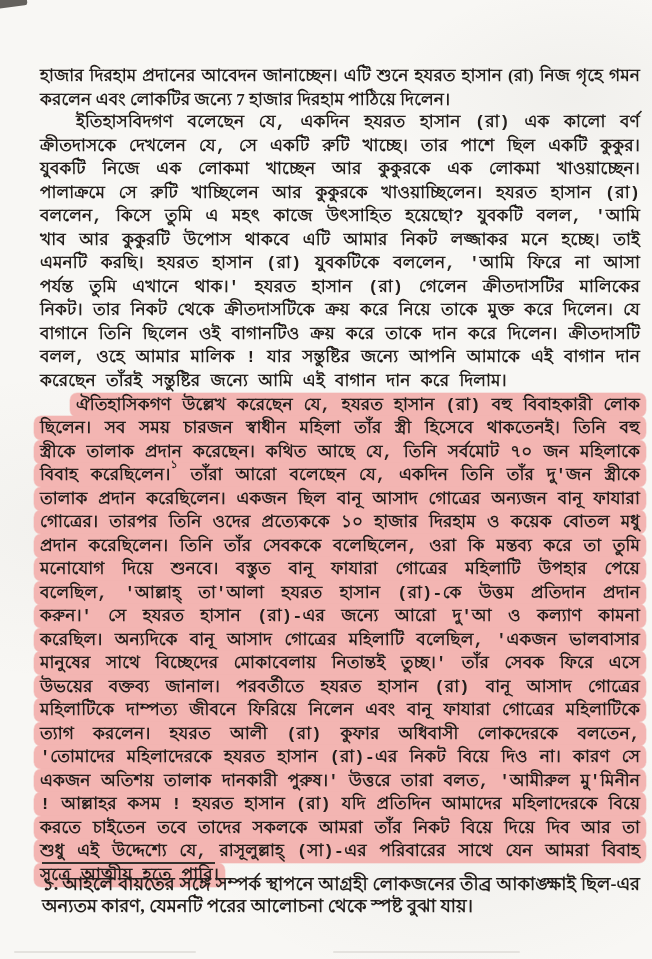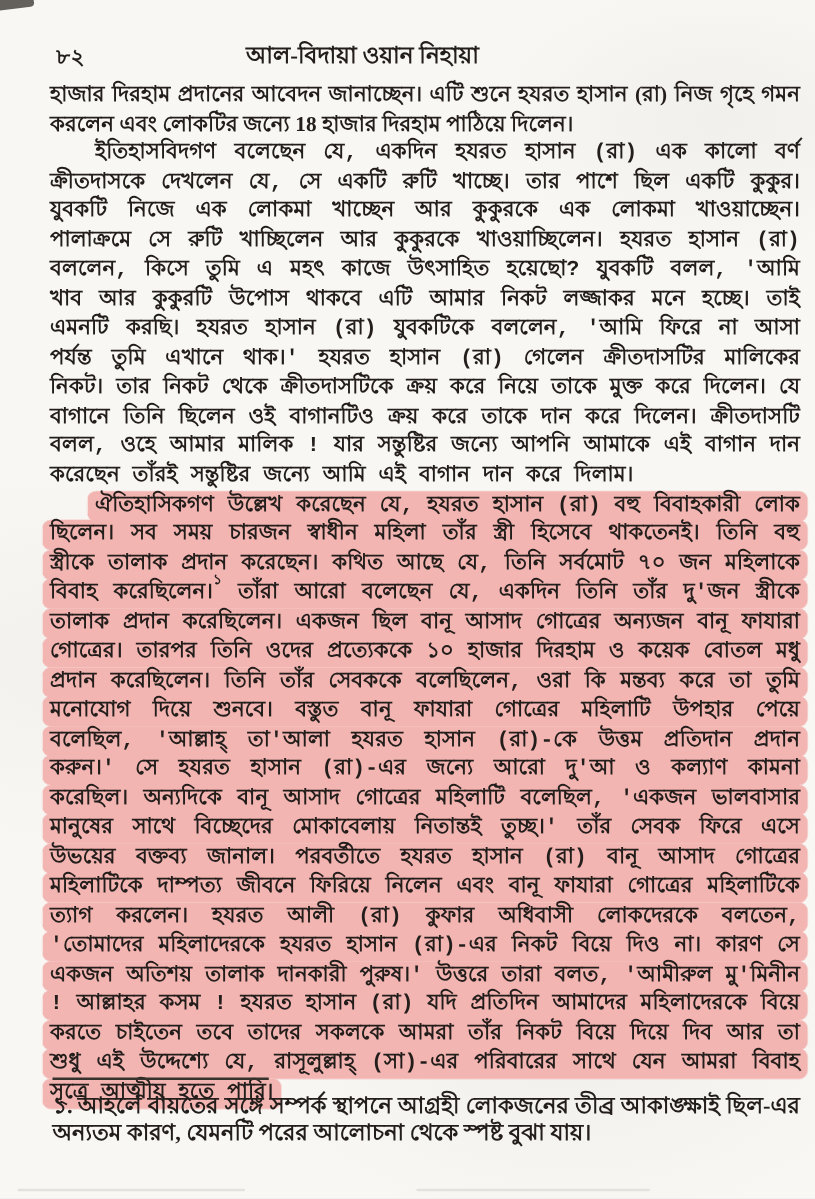--- a/index.html
+++ b/index.html
@@ -109,27 +109,23 @@
   .bottom-streak.s1 { left: 14px;  width: 182px; }
   .bottom-streak.s2 { left: 333px; width: 187px; }
 </style>
 </head>
 <body>
 
 <div class="page">
 
   <div class="corner-mark"></div>
 
-  <div class="header">
-    <span class="page-num">৮২</span>
-    <span class="book-title">আল-বিদায়া ওয়ান নিহায়া</span>
-  </div>
 
   <div class="content">
-    <p>হাজার দিরহাম প্রদানের আবেদন জানাচ্ছেন। এটি শুনে হযরত হাসান (রা) নিজ গৃহে গমন করলেন এবং লোকটির জন্যে 18 হাজার দিরহাম পাঠিয়ে দিলেন।</p>
+    <p>হাজার দিরহাম প্রদানের আবেদন জানাচ্ছেন। এটি শুনে হযরত হাসান (রা) নিজ গৃহে গমন করলেন এবং লোকটির জন্যে 7 হাজার দিরহাম পাঠিয়ে দিলেন।</p>
     <p class="indent">ইতিহাসবিদগণ বলেছেন যে, একদিন হযরত হাসান (রা) এক কালো বর্ণ ক্রীতদাসকে দেখলেন যে, সে একটি রুটি খাচ্ছে। তার পাশে ছিল একটি কুকুর। যুবকটি নিজে এক লোকমা খাচ্ছেন আর কুকুরকে এক লোকমা খাওয়াচ্ছেন। পালাক্রমে সে রুটি খাচ্ছিলেন আর কুকুরকে খাওয়াচ্ছিলেন। হযরত হাসান (রা) বললেন, কিসে তুমি এ মহৎ কাজে উৎসাহিত হয়েছো? যুবকটি বলল, 'আমি খাব আর কুকুরটি উপোস থাকবে এটি আমার নিকট লজ্জাকর মনে হচ্ছে। তাই এমনটি করছি। হযরত হাসান (রা) যুবকটিকে বললেন, 'আমি ফিরে না আসা পর্যন্ত তুমি এখানে থাক।' হযরত হাসান (রা) গেলেন ক্রীতদাসটির মালিকের নিকট। তার নিকট থেকে ক্রীতদাসটিকে ক্রয় করে নিয়ে তাকে মুক্ত করে দিলেন। যে বাগানে তিনি ছিলেন ওই বাগানটিও ক্রয় করে তাকে দান করে দিলেন। ক্রীতদাসটি বলল, ওহে আমার মালিক ! যার সন্তুষ্টির জন্যে আপনি আমাকে এই বাগান দান করেছেন তাঁরই সন্তুষ্টির জন্যে আমি এই বাগান দান করে দিলাম।</p>
     <p class="indent"><span class="hl"><span>ঐতিহাসিকগণ উল্লেখ করেছেন যে, হযরত হাসান (রা) বহু বিবাহকারী লোক ছিলেন। সব সময় চারজন স্বাধীন মহিলা তাঁর স্ত্রী হিসেবে থাকতেনই। তিনি বহু স্ত্রীকে তালাক প্রদান করেছেন। কথিত আছে যে, তিনি সর্বমোট ৭০ জন মহিলাকে বিবাহ করেছিলেন।</span><sup class="fn-ref">১</sup> <span>তাঁরা আরো বলেছেন যে, একদিন তিনি তাঁর দু'জন স্ত্রীকে তালাক প্রদান করেছিলেন। একজন ছিল বানূ আসাদ গোত্রের অন্যজন বানূ ফাযারা গোত্রের। তারপর তিনি ওদের প্রত্যেককে ১০ হাজার দিরহাম ও কয়েক বোতল মধু প্রদান করেছিলেন। তিনি তাঁর সেবককে বলেছিলেন, ওরা কি মন্তব্য করে তা তুমি মনোযোগ দিয়ে শুনবে। বস্তুত বানূ ফাযারা গোত্রের মহিলাটি উপহার পেয়ে বলেছিল, 'আল্লাহ্ তা'আলা হযরত হাসান (রা)-কে উত্তম প্রতিদান প্রদান করুন।' সে হযরত হাসান (রা)-এর জন্যে আরো দু'আ ও কল্যাণ কামনা করেছিল। অন্যদিকে বানূ আসাদ গোত্রের মহিলাটি বলেছিল, 'একজন ভালবাসার মানুষের সাথে বিচ্ছেদের মোকাবেলায় নিতান্তই তুচ্ছ।' তাঁর সেবক ফিরে এসে উভয়ের বক্তব্য জানাল। পরবর্তীতে হযরত হাসান (রা) বানূ আসাদ গোত্রের মহিলাটিকে দাম্পত্য জীবনে ফিরিয়ে নিলেন এবং বানূ ফাযারা গোত্রের মহিলাটিকে ত্যাগ করলেন। হযরত আলী (রা) কুফার অধিবাসী লোকদেরকে বলতেন, 'তোমাদের মহিলাদেরকে হযরত হাসান (রা)-এর নিকট বিয়ে দিও না। কারণ সে একজন অতিশয় তালাক দানকারী পুরুষ।' উত্তরে তারা বলত, 'আমীরুল মু'মিনীন ! আল্লাহর কসম ! হযরত হাসান (রা) যদি প্রতিদিন আমাদের মহিলাদেরকে বিয়ে করতে চাইতেন তবে তাদের সকলকে আমরা তাঁর নিকট বিয়ে দিয়ে দিব আর তা শুধু এই উদ্দেশ্যে যে, রাসূলুল্লাহ্ (সা)-এর পরিবারের সাথে যেন আমরা বিবাহ সূত্রে আত্মীয় হতে পারি।</span></span></p>
   </div>
 
   <div class="footnote-sep"></div>
 
   <div class="footnote">
     <span class="fn-marker">১.</span><span>আহলে বায়তের সঙ্গে সম্পর্ক স্থাপনে আগ্রহী লোকজনের তীব্র আকাঙ্ক্ষাই ছিল-এর অন্যতম কারণ, যেমনটি পরের আলোচনা থেকে স্পষ্ট বুঝা যায়।</span>
   </div>
 

